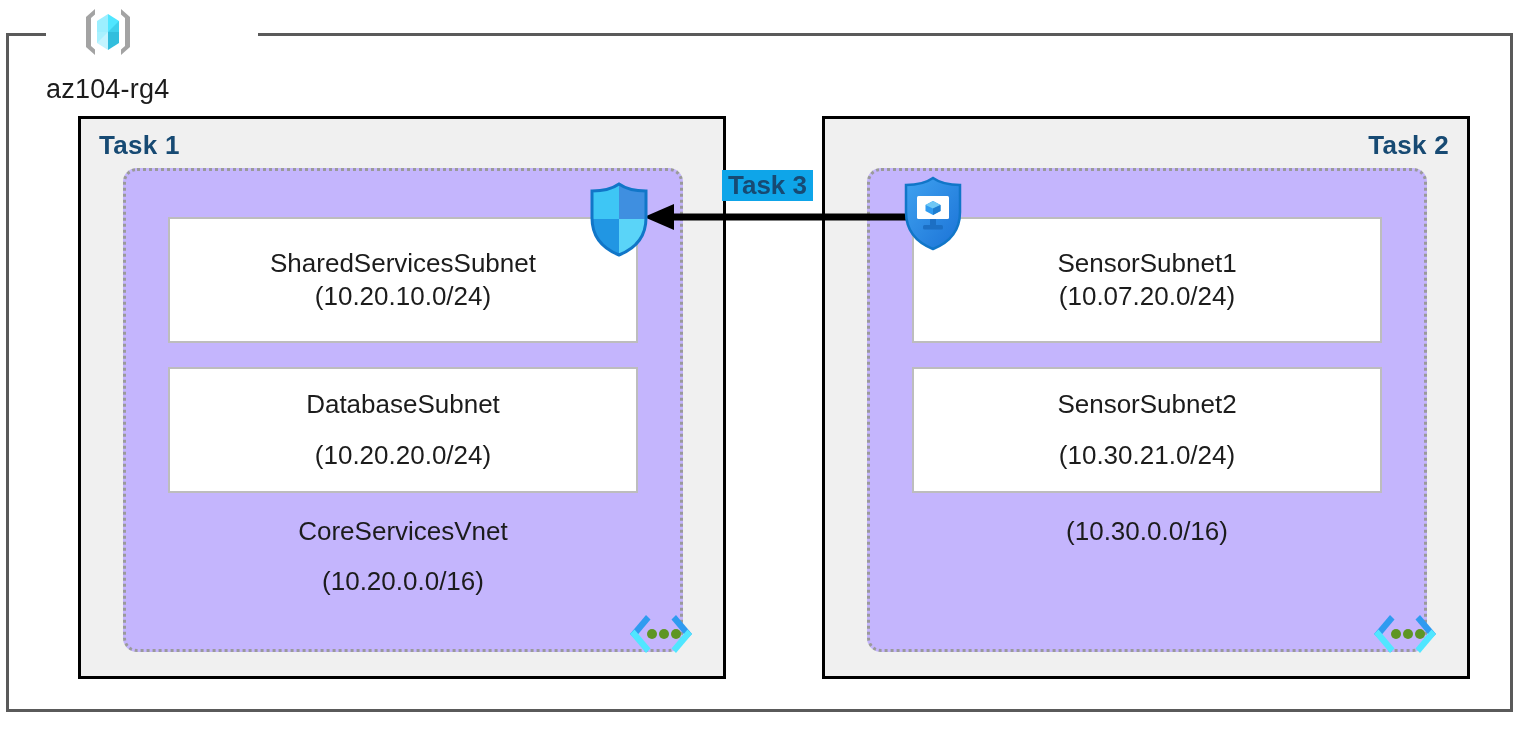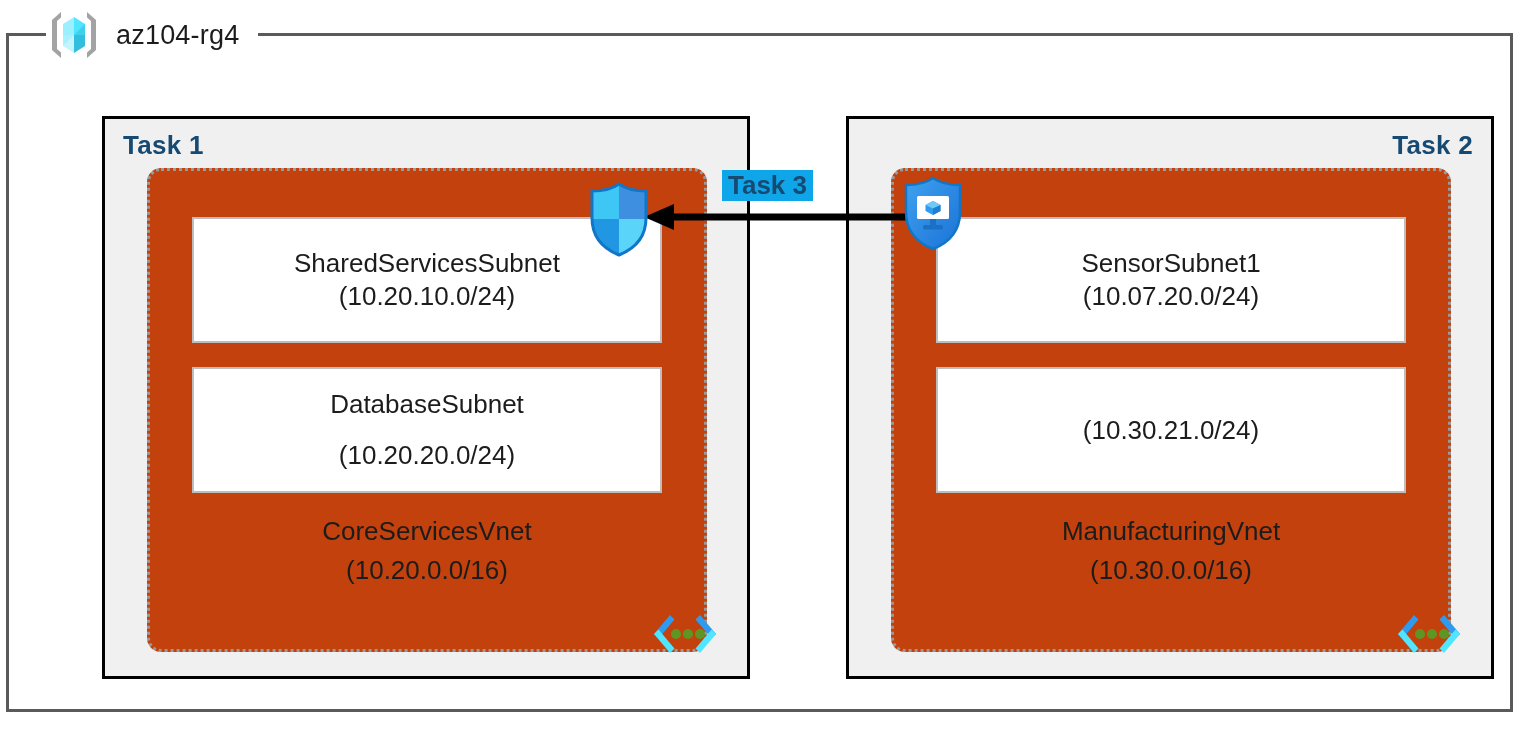--- a/index.html
+++ b/index.html
@@ -51,39 +51,39 @@
   .rg-header {
     position: absolute;
     left: 46px;
     top: 4px;
     height: 62px;
     display: flex;
     align-items: center;
     gap: 14px;
     background: #ffffff;
     padding-right: 10px;
+    flex-direction: column;
   }
   .rg-icon {
     width: 56px;
     height: 56px;
     display: block;
   }
   .rg-title {
     font-size: 27px;
     color: #1c1c1c;
     letter-spacing: 0.2px;
     white-space: nowrap;
   }
 
   
   .task-box {
     position: absolute;
     background: #f0f0f0;
     border: 3px solid #000000;
-    margin-left: 24px;
   }
   #task-box-1 { left: 78px;  top: 116px; width: 648px; height: 563px; }
   #task-box-2 { left: 822px; top: 116px; width: 648px; height: 563px; }
 
   .task-label {
     position: absolute;
     top: 11px;
     font-size: 26px;
     font-weight: bold;
     color: #174a73;
@@ -93,21 +93,21 @@
   .task-label.left  { left: 18px; }
   .task-label.right { right: 18px; text-align: center; }
 
   
   .vnet {
     position: absolute;
     left: 42px;
     top: 49px;
     width: 560px;
     height: 484px;
-    background: #c2410c;
+    background: #c4b5fd;
     border: 3px dotted #9a9a9a;
     border-radius: 14px;
   }
 
   
   .subnet {
     position: absolute;
     left: 42px;
     width: 470px;
     height: 126px;
@@ -139,21 +139,21 @@
 
   
   .vnet-caption {
     position: absolute;
     left: 0;
     right: 0;
     top: 345px;
     display: flex;
     flex-direction: column;
     align-items: center;
-    gap: 8px;
+    gap: 19px;
     pointer-events: none;
   }
 
   
   .vnet-icon {
     position: absolute;
     right: -16px;
     bottom: -18px;
     width: 70px;
     height: 58px;
@@ -264,25 +264,25 @@
     <div class="task-label right">Task 2</div>
 
     <div class="vnet">
 
       <div class="subnet slot-1">
         <span class="subnet-name">SensorSubnet1</span>
         <span class="subnet-cidr">(10.07.20.0/24)</span>
       </div>
 
       <div class="subnet slot-2">
+        <span class="subnet-name">SensorSubnet2</span>
         <span class="subnet-cidr">(10.30.21.0/24)</span>
       </div>
 
       <div class="vnet-caption">
-        <span class="vnet-name">ManufacturingVnet</span>
         <span class="vnet-cidr">(10.30.0.0/16)</span>
       </div>
 
       <span>
         <svg class="vnet-icon" viewBox="0 0 70 58" xmlns="http://www.w3.org/2000/svg">
           <path d="M20 6 L4 25 L8.5 29.5 L24.5 10.5 Z" fill="#2f9bf0"></path>
           <path d="M4 25 L20 44 L24.5 39.5 L8.5 20.5 Z" fill="#50e6ff"></path>
           <path d="M50 6 L66 25 L61.5 29.5 L45.5 10.5 Z" fill="#2f9bf0"></path>
           <path d="M66 25 L50 44 L45.5 39.5 L61.5 20.5 Z" fill="#50e6ff"></path>
           <circle cx="26" cy="25" r="5" fill="#5e9624"></circle>

